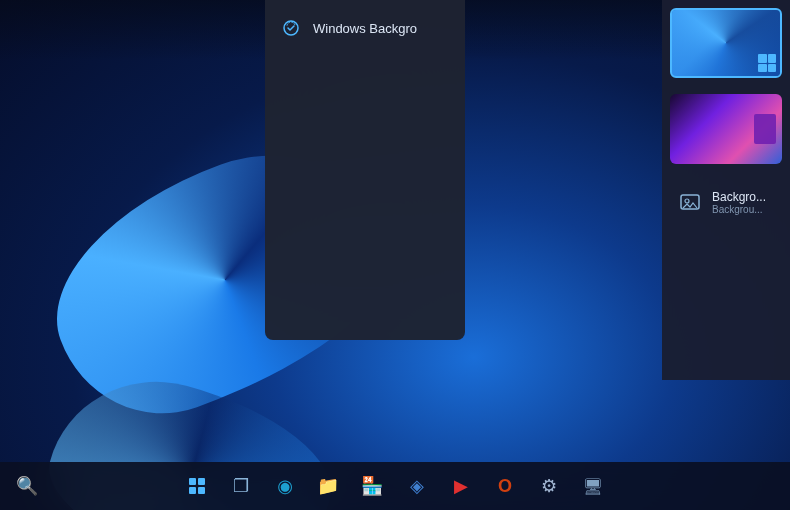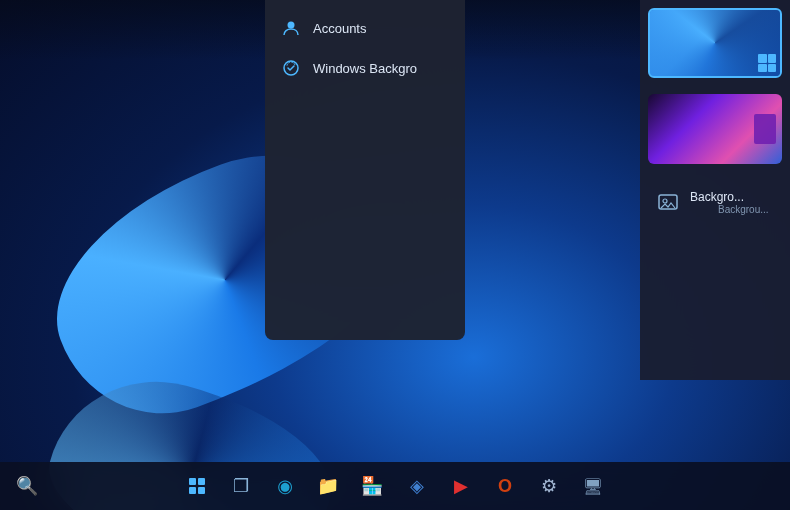--- a/index.html
+++ b/index.html
@@ -134,21 +134,21 @@
       color: #dce6f5;
       font-size: 13px;
       font-weight: 400;
     }
 
     
     .right-panel {
       position: absolute;
       right: 0;
       top: 0;
-      width: 150px;
+      width: 128px;
       height: 380px;
       background: rgba(25, 30, 48, 0.95);
       backdrop-filter: blur(30px);
       z-index: 200;
       padding: 8px;
       display: flex;
       flex-direction: column;
       gap: 16px;
     }
 
@@ -192,21 +192,20 @@
 
     .right-panel-title {
       color: #dce6f5;
       font-size: 12px;
       font-weight: 500;
     }
 
     .right-panel-sub {
       color: #8096b0;
       font-size: 10px;
-      margin-left: 28px;
     }
 
     
     .top-overlay {
       position: absolute;
       top: 0;
       left: 0;
       right: 0;
       height: 60px;
       background: linear-gradient(to bottom, rgba(5,10,25,0.7) 0%, transparent 100%);
@@ -266,29 +265,20 @@
 
   <div class="swirl">
     <div class="swirl-1"></div>
     <div class="swirl-2"></div>
 
   </div>
 </div>
 
 <div class="settings-menu">
 
-  <div class="menu-item">
-    <div class="menu-icon">
-      <svg width="18" height="18" viewBox="0 0 18 18" fill="none">
-        <circle cx="9" cy="6" r="3.5" fill="#4db8ff"></circle>
-        <path d="M2 16c0-3.866 3.134-6 7-6s7 2.134 7 6" stroke="#4db8ff" stroke-width="1.5" fill="none"></path>
-      </svg>
-    </div>
-    <span class="menu-label">Accounts</span>
-  </div>
 
 
 
 
 
   <div class="menu-item">
     <div class="menu-icon">
       <svg width="18" height="18" viewBox="0 0 18 18" fill="none">
         <circle cx="9" cy="9" r="7" stroke="#4db8ff" stroke-width="1.5"></circle>
         <path d="M6 9l2 2 4-4" stroke="#4db8ff" stroke-width="1.5" stroke-linecap="round" stroke-linejoin="round"></path>

